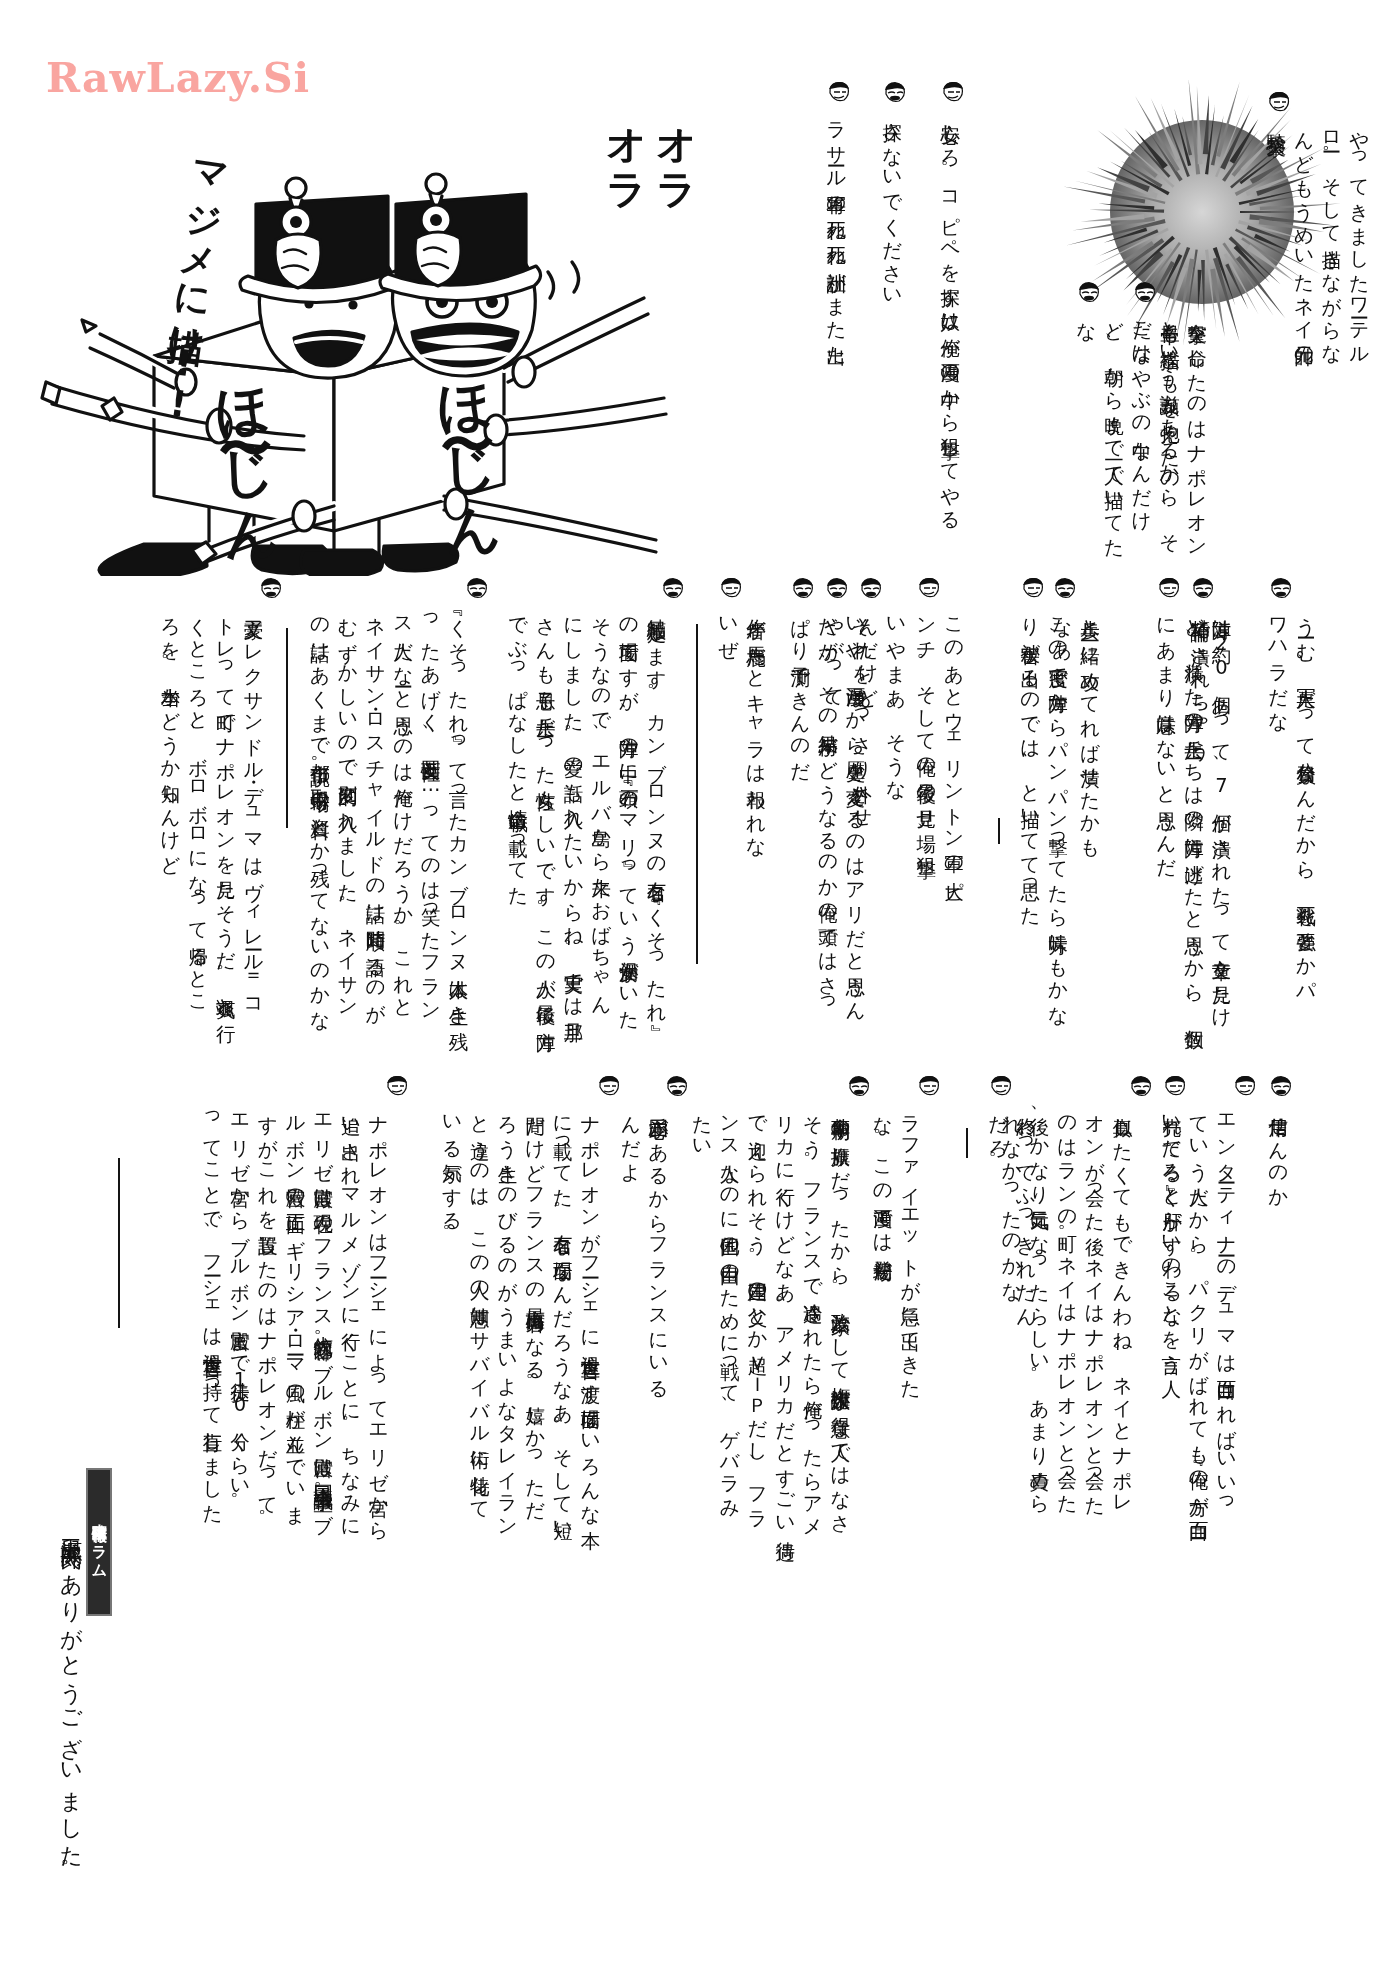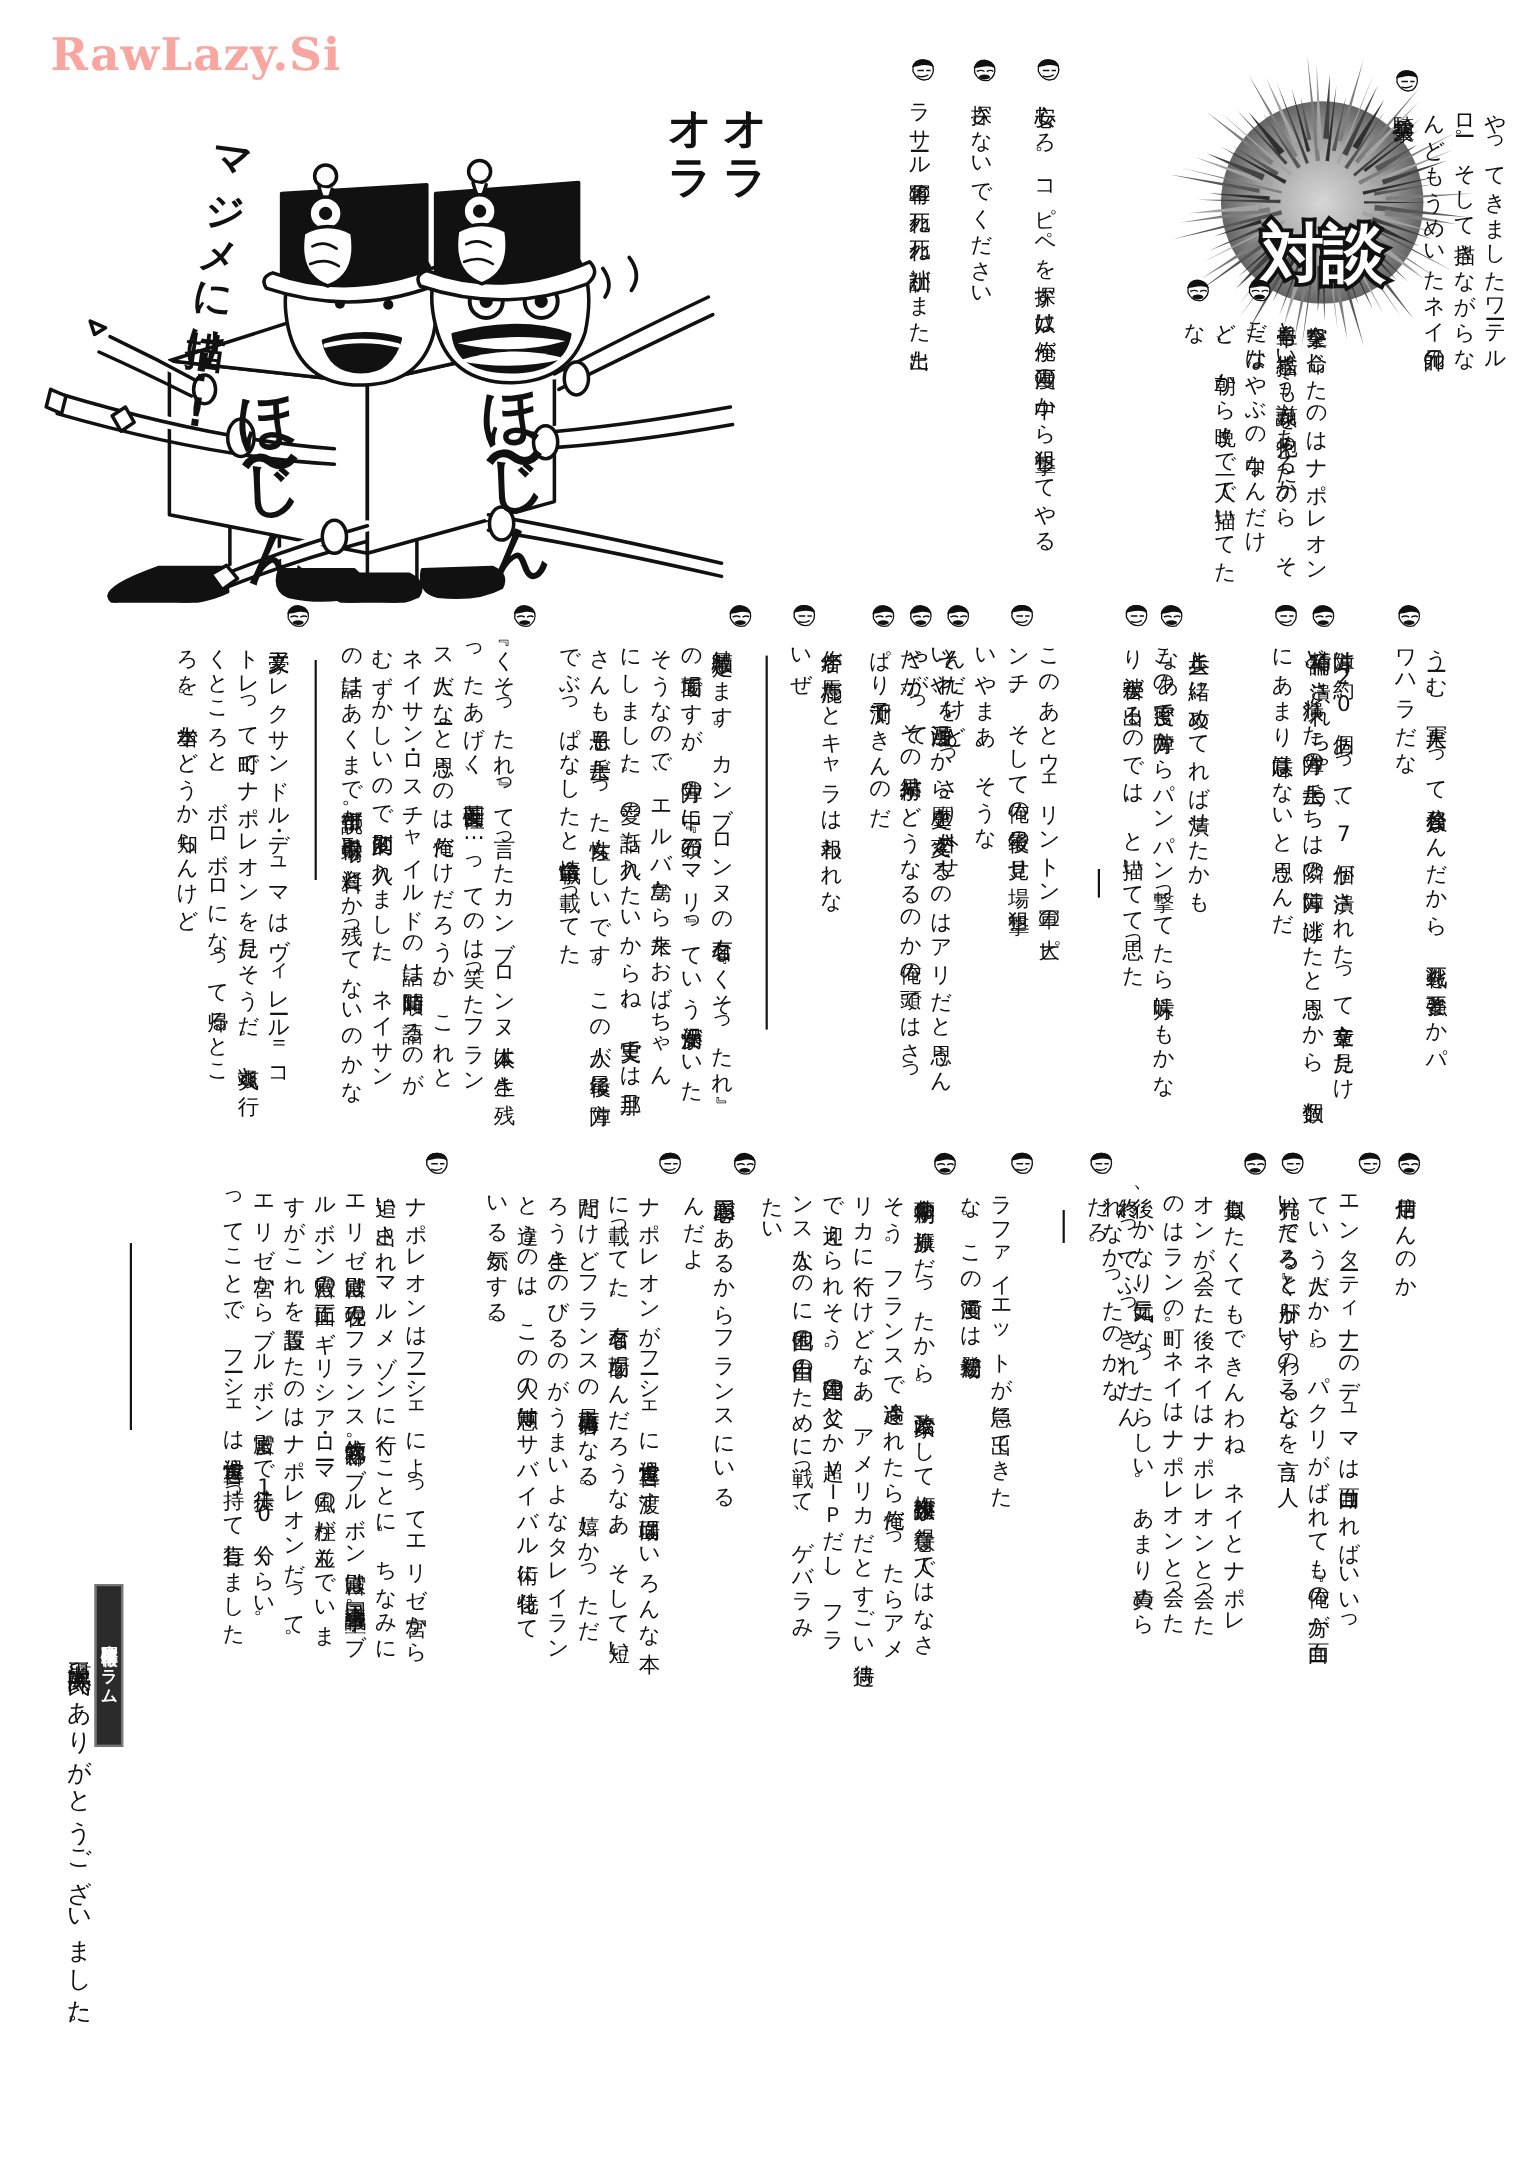--- a/index.html
+++ b/index.html
@@ -1,21 +1,21 @@
 <!DOCTYPE html>
 <html><head>
 <meta charset="utf-8">
 <style>
   html,body{margin:0;padding:0;background:#fff;}
   body{
     width:1400px;height:1970px;
     font-family:"DejaVu Sans","Liberation Sans",sans-serif;
     color:#111;position:relative;overflow:hidden;
   }
-  #page{position:absolute;inset:0;background:#ffffff;}
+  #page{position:absolute;inset:0;background:#ffffff;margin-top:28px;}
 
   
   .wm{position:absolute;font-family:"DejaVu Serif","Liberation Serif",serif;
       color:#f9a5a0;font-weight:700;letter-spacing:1px;user-select:none;}
   #wm-top{left:46px;top:26px;font-size:41px;}
   #wm-bot{left:818px;top:1496px;font-size:45px;color:#f6938e;letter-spacing:0px;}
 
   
   #logo{position:absolute;left:1032px;top:52px;width:340px;height:265px;}
   #logo .burst{position:absolute;left:0;top:0;width:100%;height:100%;}
@@ -270,21 +270,20 @@
             <path d="M217.9 99.4 L256.4 79.7 L221.2 104.7 Z" fill="#575757"></path>
             <path d="M202.7 112.7 L292.2 67.9 L204.5 116.0 Z" fill="#7d7d7d"></path>
             <path d="M213.7 112.0 L289.7 83.8 L215.3 116.1 Z" fill="#a3a3a3"></path>
             <path d="M224.2 111.3 L283.8 94.0 L225.7 116.0 Z" fill="#434343"></path>
             <path d="M206.7 122.2 L278.3 107.6 L207.4 125.1 Z" fill="#2f2f2f"></path>
             <path d="M217.1 122.7 L270.7 115.6 L217.6 125.9 Z" fill="#575757"></path>
             <path d="M227.8 126.8 L308.7 123.6 L228.0 130.2 Z" fill="#7d7d7d"></path>
           </g>
       </g>
     </svg>
-    <div class="t2">対談</div>
   </div>
 
   <div class="avatar" style="left:1266px;top:62px;">
       <svg viewBox="0 0 26 24" xmlns="http://www.w3.org/2000/svg">
     <path d="M4 13 Q3 5 10 3 Q19 1 22 8 Q24 15 18 20 Q9 23 4 13 Z" fill="#fff" stroke="#111" stroke-width="1.2"></path>
     <path d="M3 9 Q6 1 14 2 Q22 3 23 9 Q16 6 9 8 Q5 9 3 9 Z" fill="#111"></path>
     <path d="M8 12 h6 M16 12 h4" stroke="#111" stroke-width="1.4"></path>
     <path d="M8 17 q6 2 10 -1" stroke="#111" stroke-width="1.3" fill="none"></path>
   </svg>
     </div>

